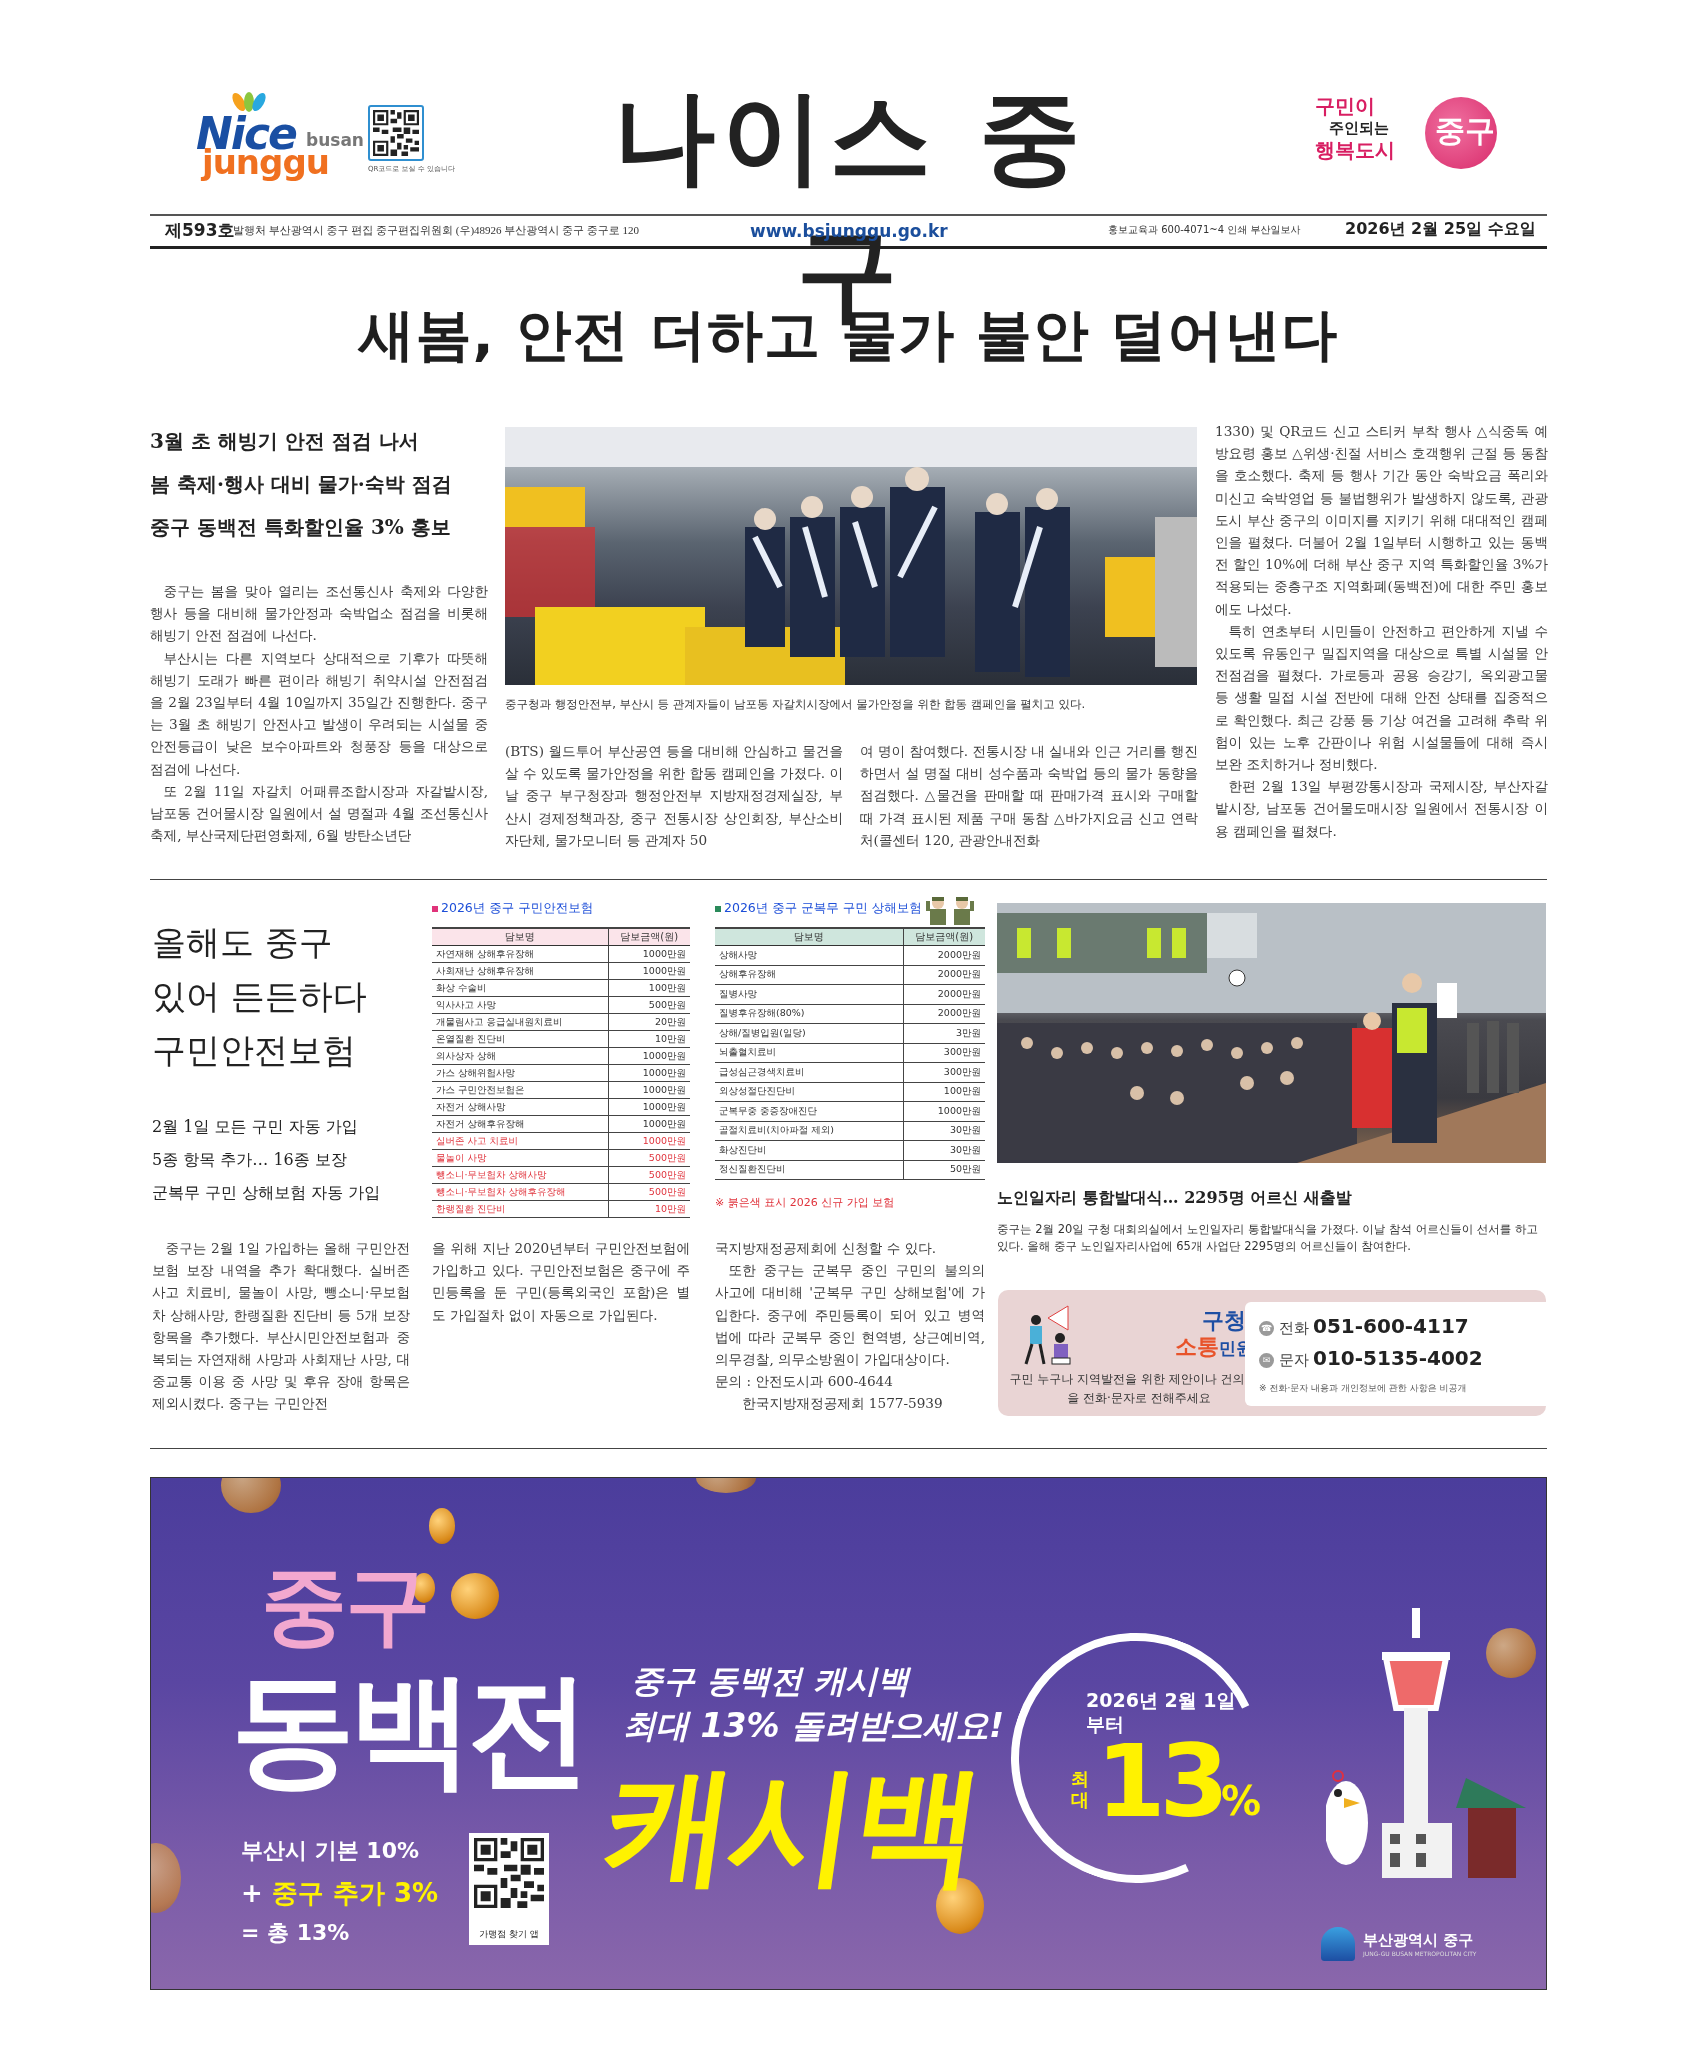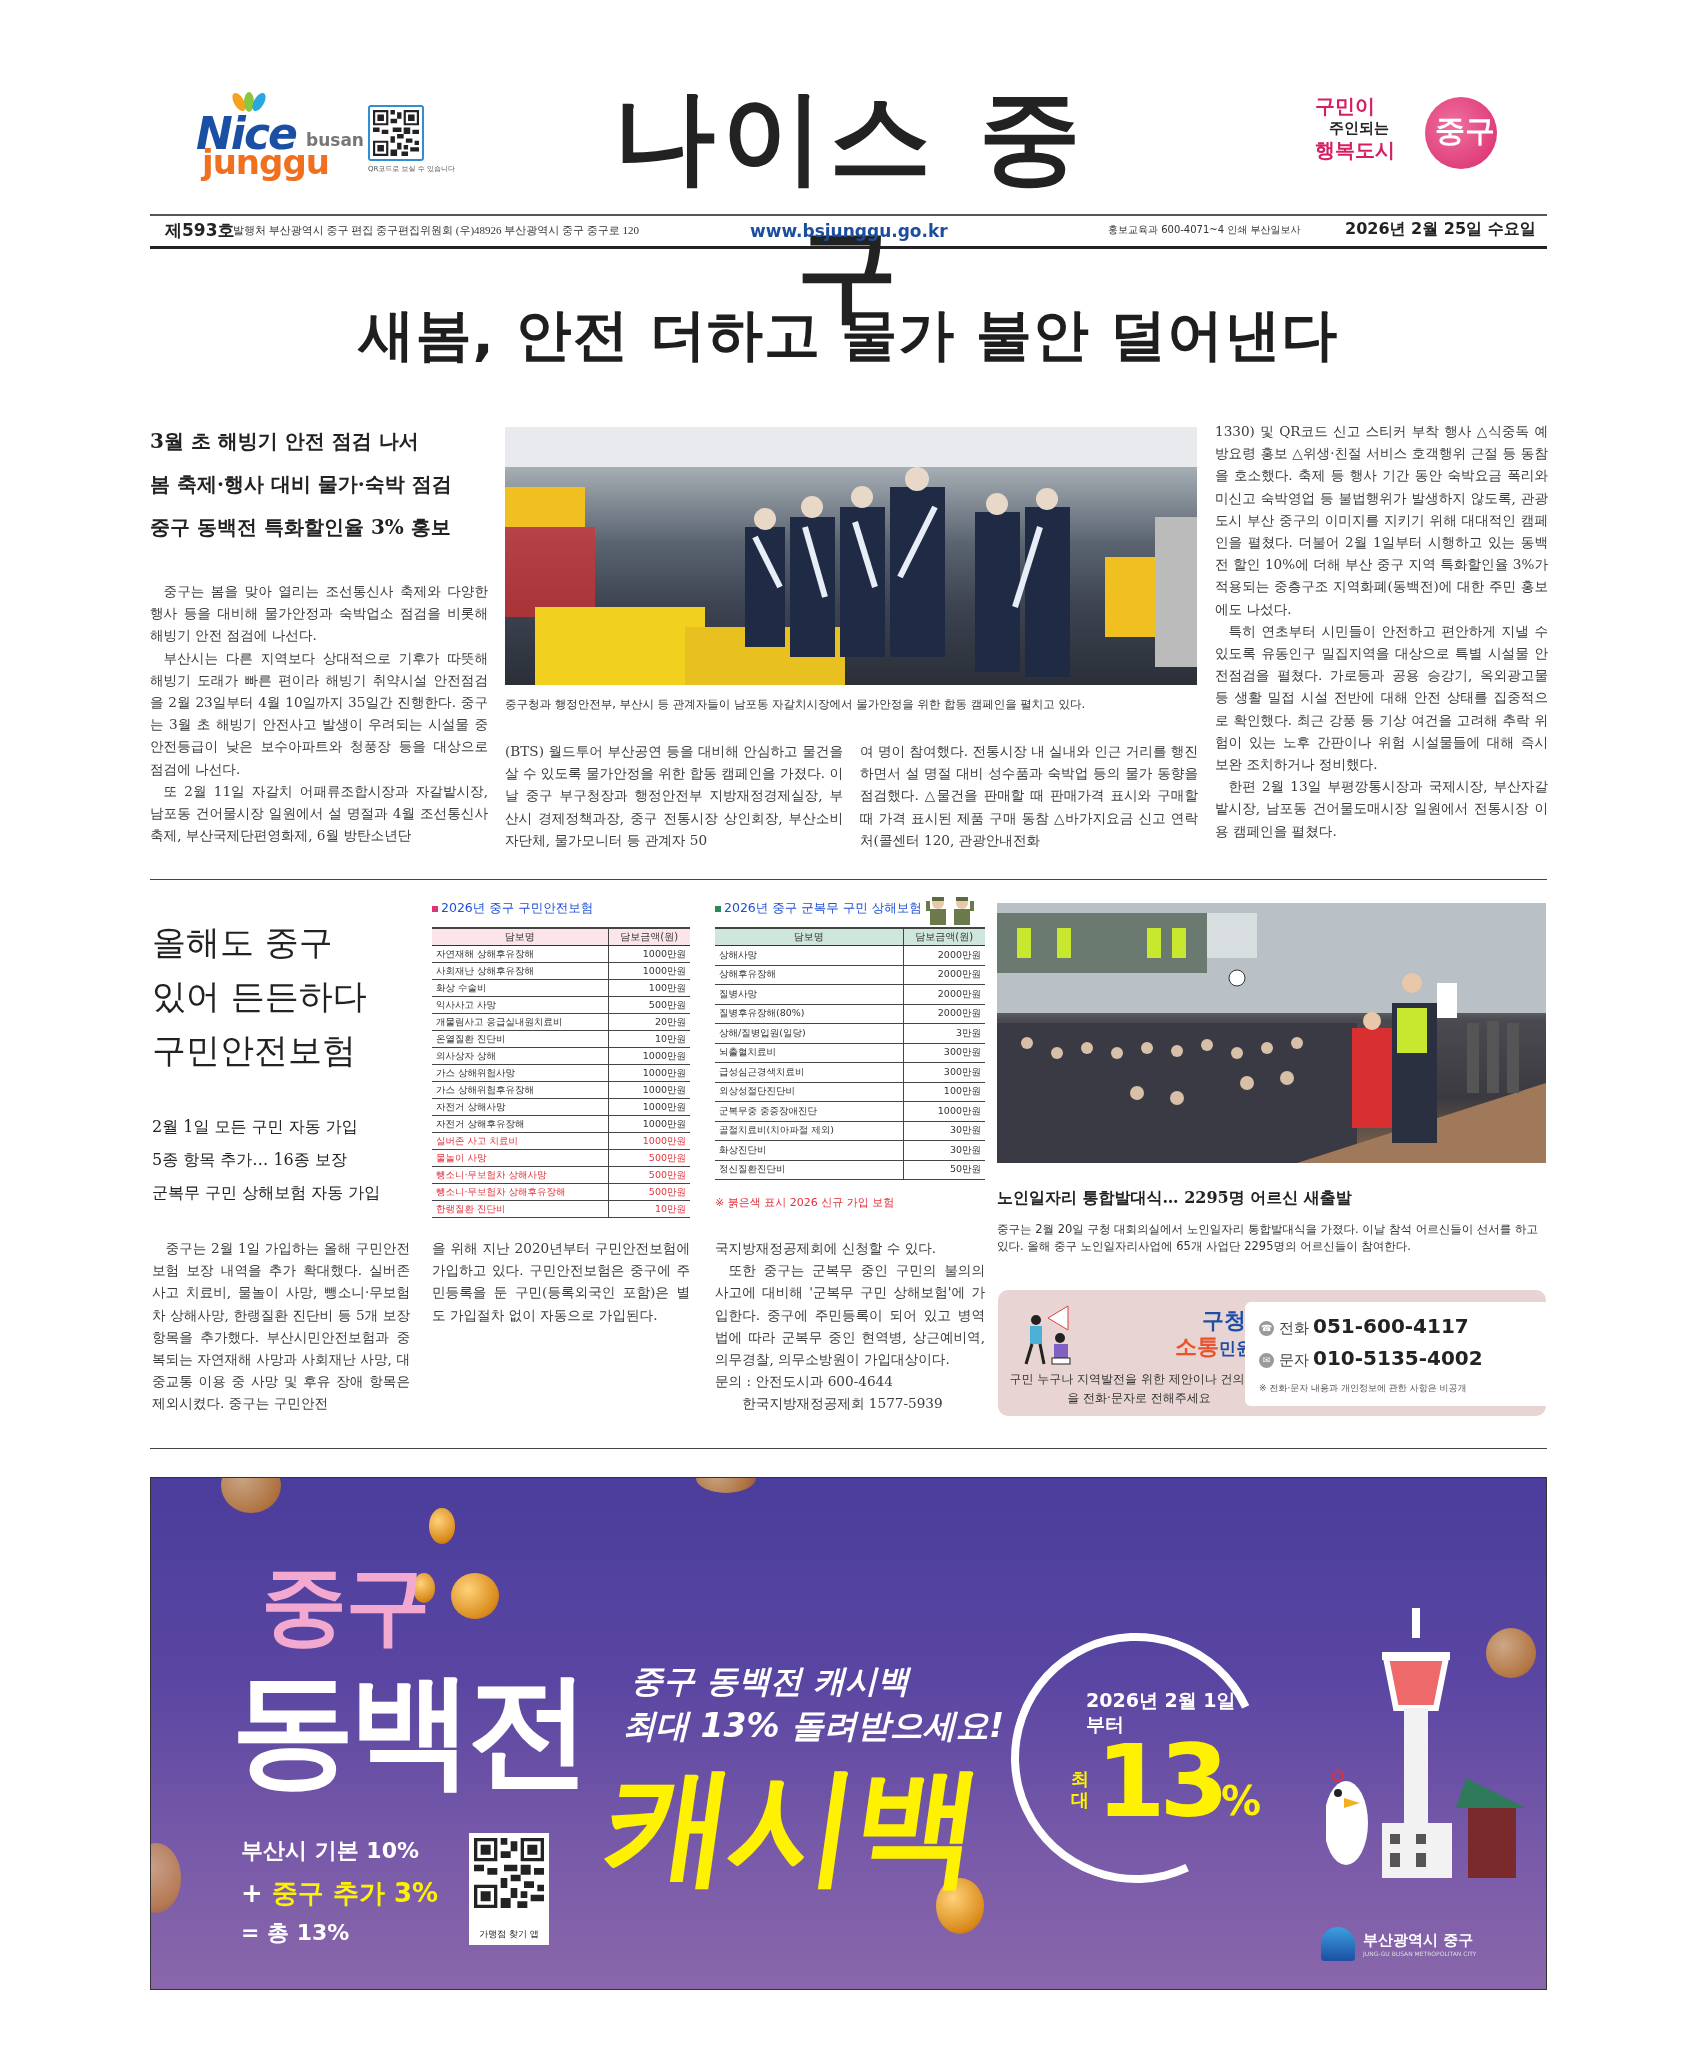--- a/index.html
+++ b/index.html
@@ -242,21 +242,21 @@
         </tr>
         <tr>
           <td>의사상자 상해</td>
           <td class="amt">1000만원</td>
         </tr>
         <tr>
           <td>가스 상해위험사망</td>
           <td class="amt">1000만원</td>
         </tr>
         <tr>
-          <td>가스 상해위험후유장해</td>
+          <td>가스 구민안전보험은</td>
           <td class="amt">1000만원</td>
         </tr>
         <tr>
           <td>자전거 상해사망</td>
           <td class="amt">1000만원</td>
         </tr>
         <tr>
           <td>자전거 상해후유장해</td>
           <td class="amt">1000만원</td>
         </tr>

